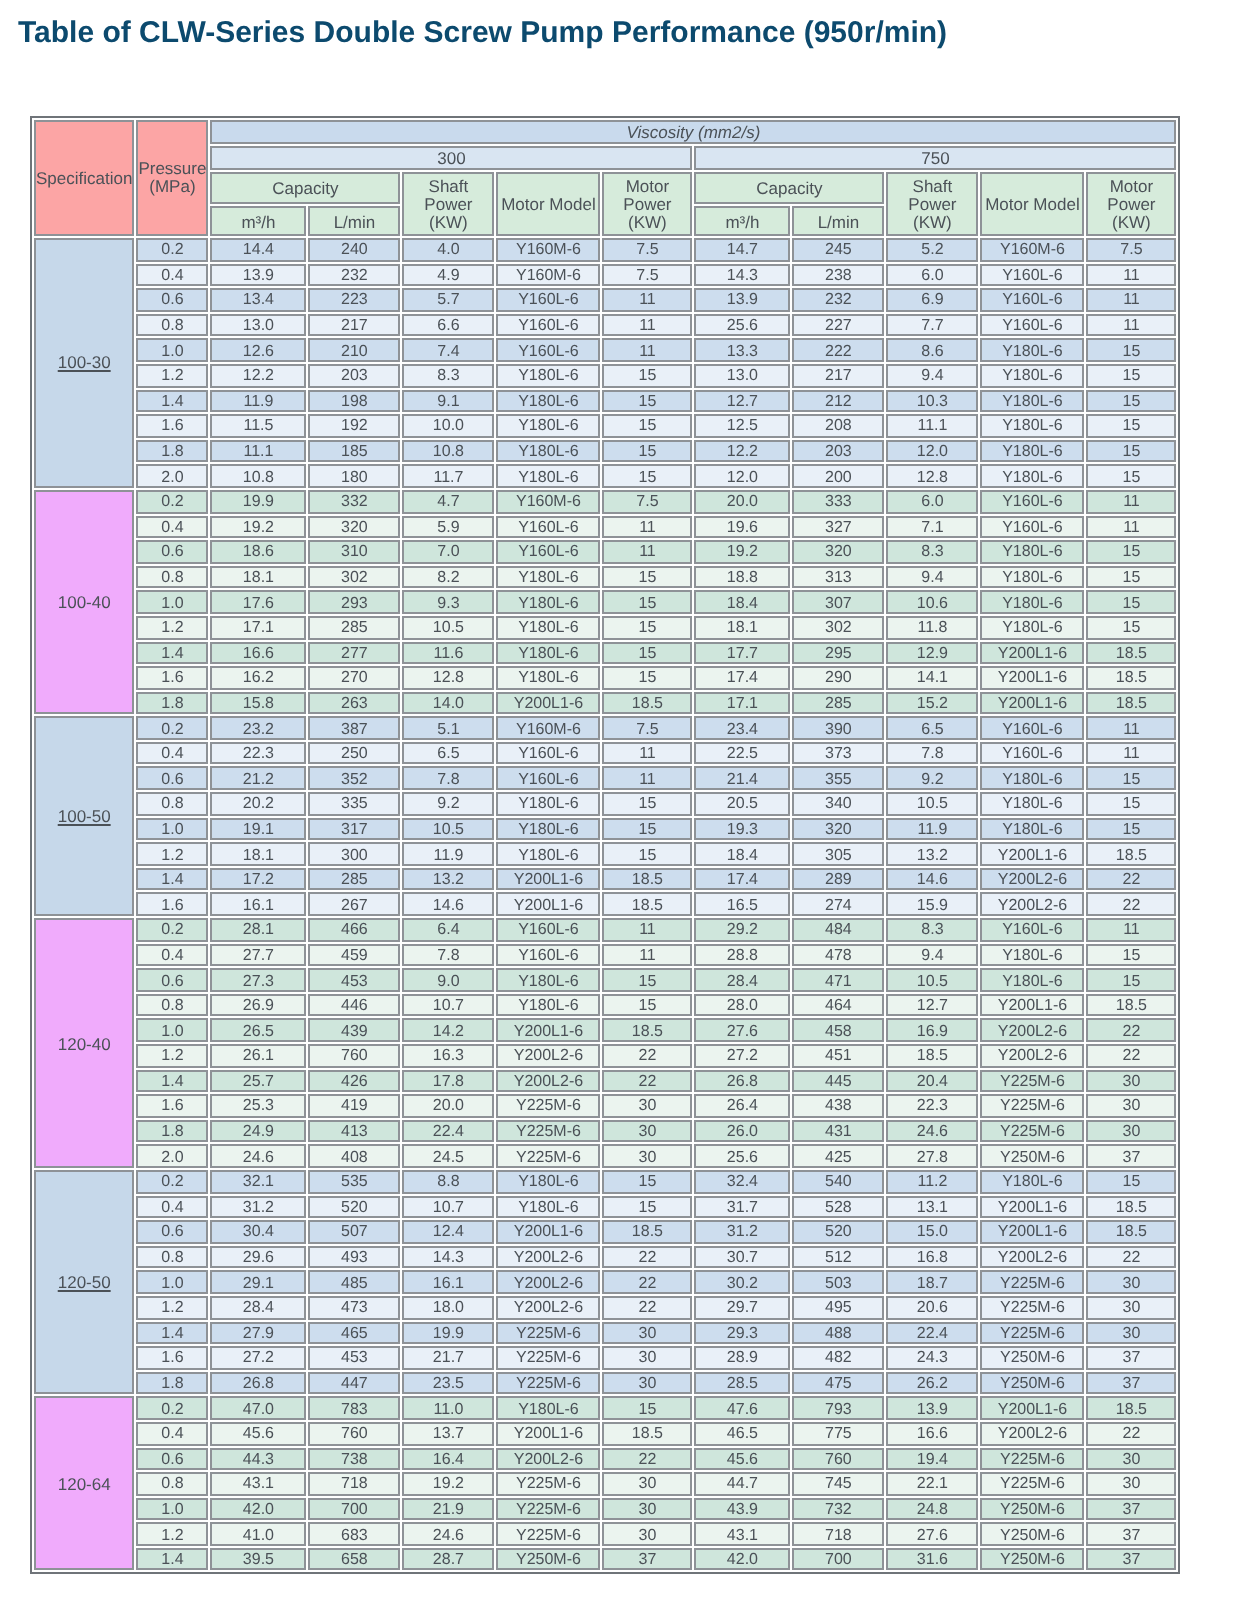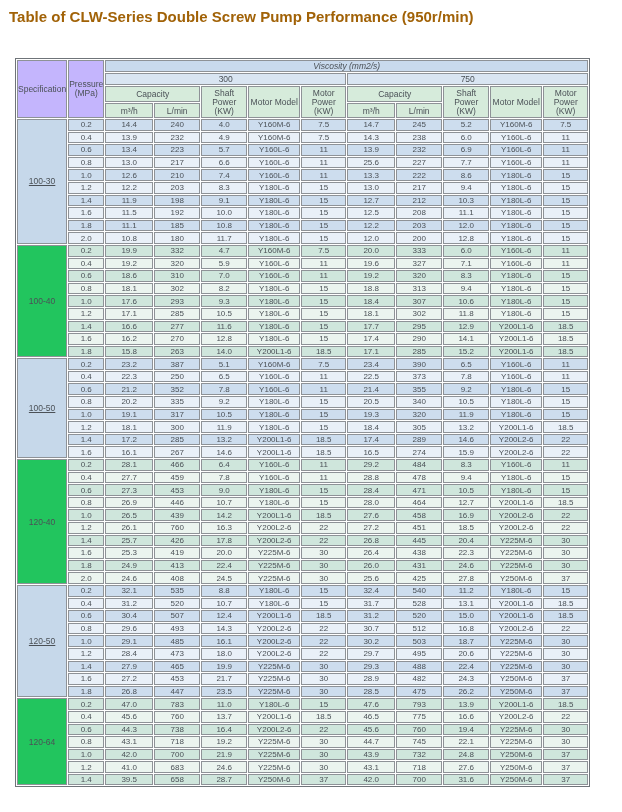--- a/index.html
+++ b/index.html
@@ -1,39 +1,39 @@
 <!DOCTYPE html>
 <html><head>
 <meta charset="utf-8">
 <style>
   html,body{margin:0;padding:0;background:#ffffff;}
   .page{position:relative;width:622px;height:812px;background:#ffffff;overflow:hidden;
         font-family:"Liberation Sans","DejaVu Sans",sans-serif;}
-  .title{position:absolute;left:9px;top:8px;font-size:15px;font-weight:bold;color:#a16207;}
+  .title{position:absolute;left:9px;top:8px;font-size:15px;font-weight:bold;color:#0c4a6e;}
   table.perf{position:absolute;left:15px;top:58px;border-collapse:separate;border-spacing:1px;
              table-layout:fixed;background:#ffffff;border:1px solid #6f7479;}
   table.perf td,table.perf th{border:1px solid #8e9297;font-weight:normal;text-align:center;
              vertical-align:middle;overflow:hidden;color:#4b5157;padding:0;}
   
   th.visc{background:#c9daed;height:10px;font-size:8.5px;color:#3e454e;font-style:italic;}
   th.vval{background:#d9e5f2;height:10px;font-size:8.5px;color:#3e454e;}
   th.mint{background:#d6ebdb;font-size:8.5px;color:#3e454e;}
-  th.spech{background:#c4b5fd;font-size:8.5px;color:#3e454e;}
+  th.spech{background:#fca5a5;font-size:8.5px;color:#3e454e;}
   tr.caprow th{height:14px;text-align:center;}
   tr.unitrow th{height:13px;}
   .pre{white-space:pre-line;line-height:9px;}
   
   td.d{height:9.6px;font-size:8px;line-height:9px;}
   tr.blue.dark td.d{background:#cdddee;}
   tr.blue.light td.d{background:#e9f0f8;}
   tr.green.dark td.d{background:#cfe6dc;}
   tr.green.light td.d{background:#ebf4ef;}
   td.spec{font-size:8.5px;color:#4b5157;}
   td.spec.blue{background:#c6d8ea;text-decoration:underline;}
-  td.spec.green{background:#22c55e;}
+  td.spec.green{background:#f0abfc;}
 </style>
 </head>
 <body>
 
 <div class="page">
   <div class="title">Table of CLW-Series Double Screw Pump Performance (950r/min)</div>
 
   <table class="perf">
     <colgroup>
       <col style="width:45px">

